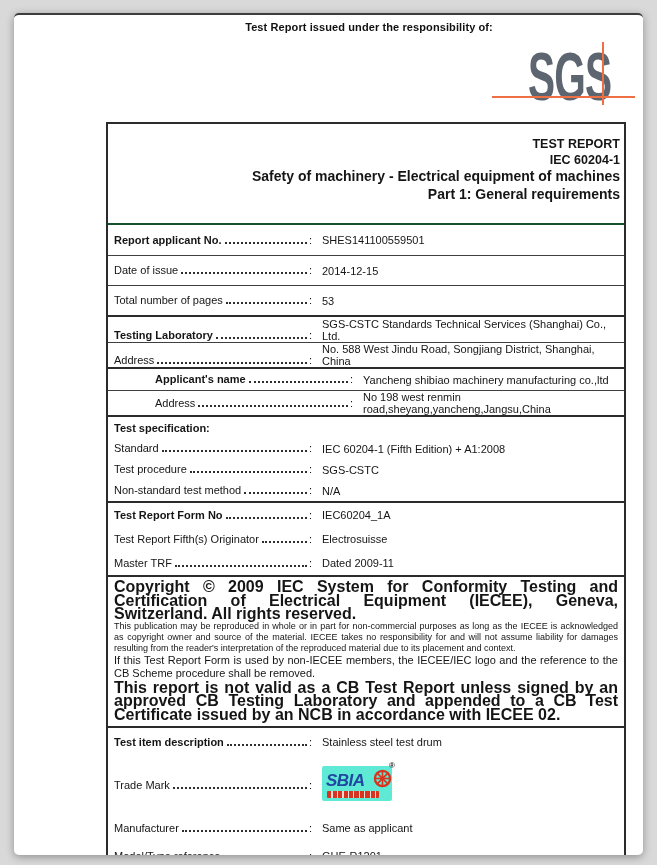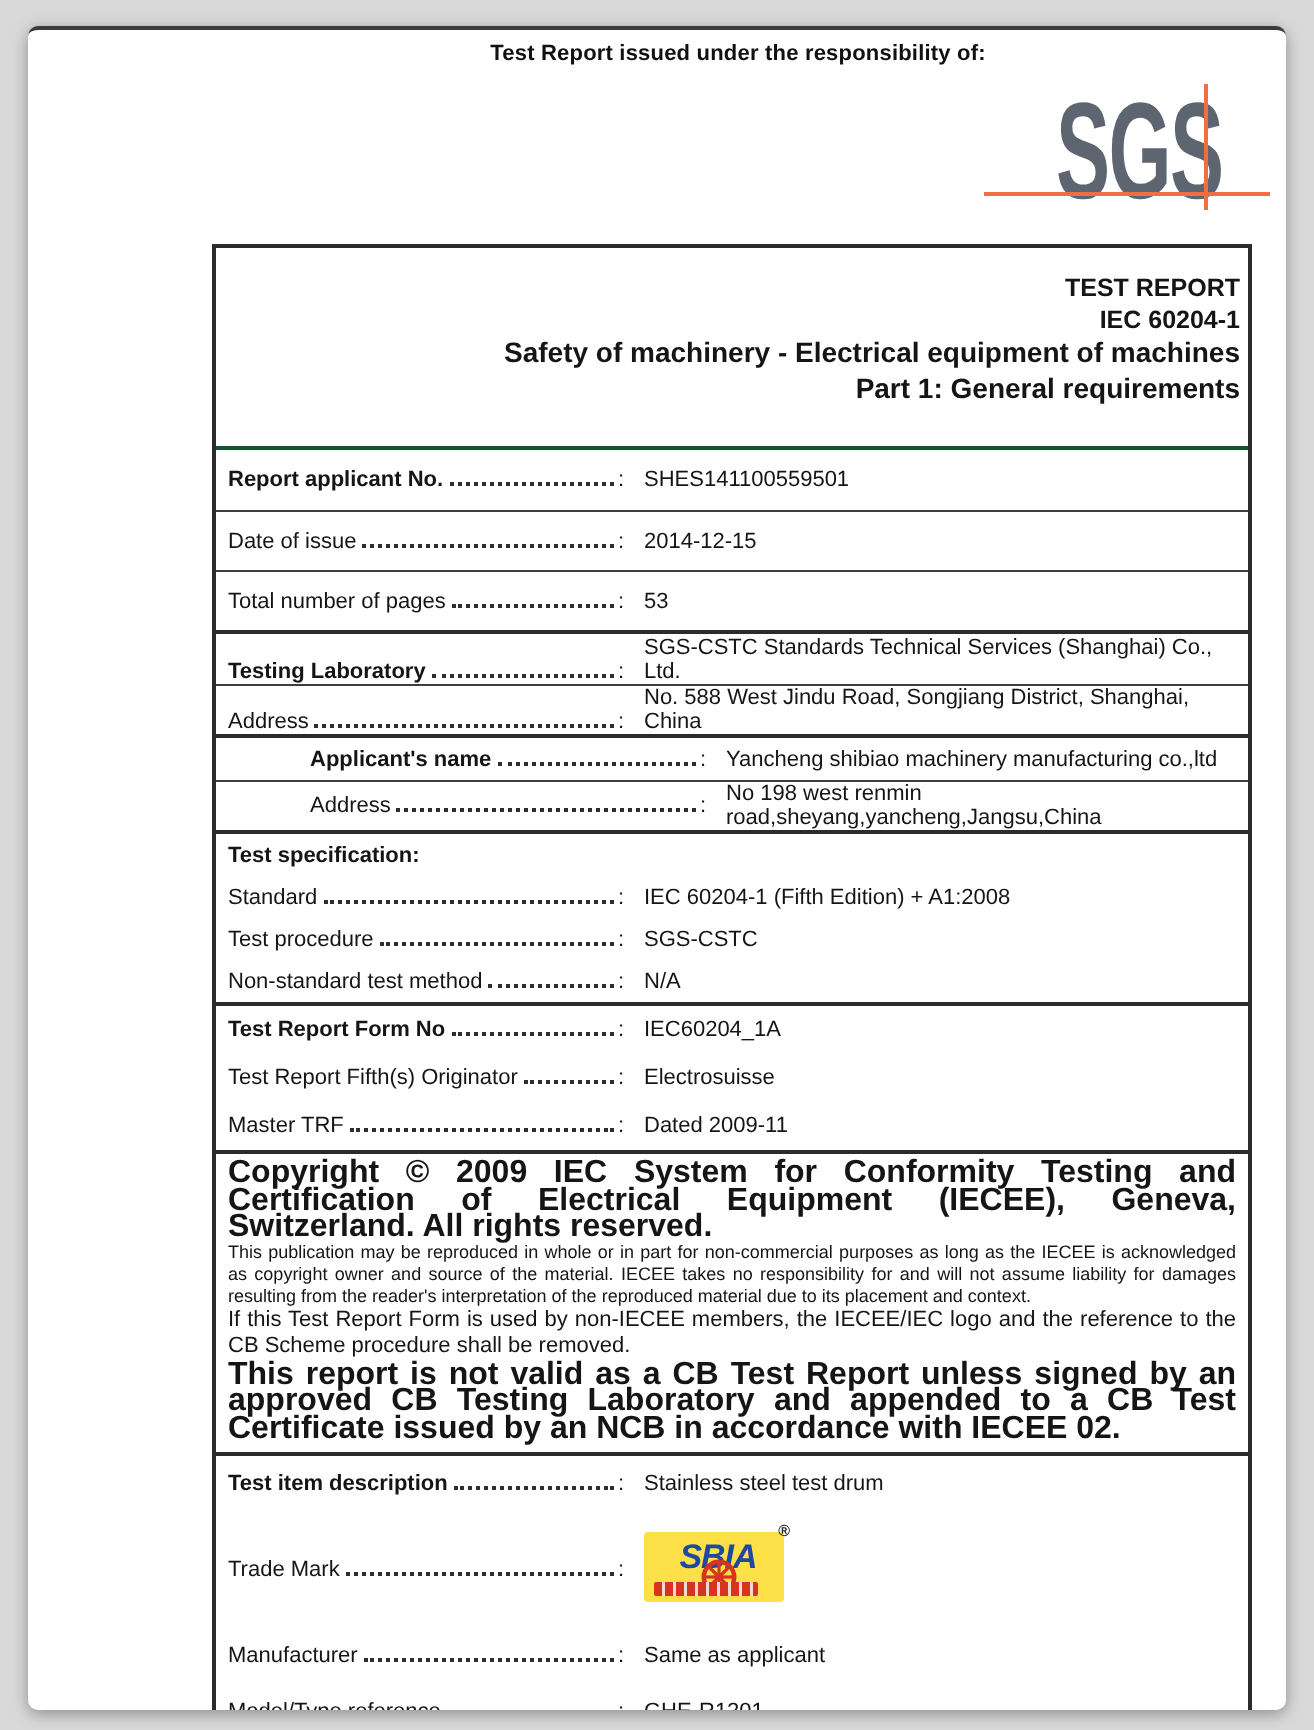--- a/index.html
+++ b/index.html
@@ -63,22 +63,22 @@
   .val-cell{flex:1;font-size:11px;padding-left:10px;}
 
   .cp{padding:3px 6px 5px;}
   .cp p{margin:0;text-align:justify;}
   .cp .cp-bold{font-size:16px;font-weight:bold;line-height:13.5px;}
   .cp .cp-fine{font-size:9px;line-height:11px;}
   .cp .cp-normal{font-size:11px;line-height:13.5px;}
 
   .tm-wrap{position:relative;display:inline-block;margin:4px 0;}
   .tm-box{
-    position:relative;width:70px;height:35px;background:#fde047;border-radius:2px;
-    display:flex;align-items:center;justify-content:flex-end;padding-left:4px;box-sizing:border-box;flex-direction:column;
+    position:relative;width:70px;height:35px;background:#5eead4;border-radius:2px;
+    display:flex;align-items:center;justify-content:space-between;padding-left:4px;box-sizing:border-box;
   }
   .tm-text{
     font-weight:bold;font-style:italic;font-size:17px;color:#2148a0;
     letter-spacing:-0.5px;line-height:17px;margin-top:-6px;
   }
   .tm-wheel{margin-left:1px;margin-top:-8px;}
   .tm-banner{
     position:absolute;left:5px;bottom:3px;width:52px;height:7px;border-radius:1px;
     background:repeating-linear-gradient(90deg,#d63420 0 4px,#f2d9d4 4px 5.5px);
   }

